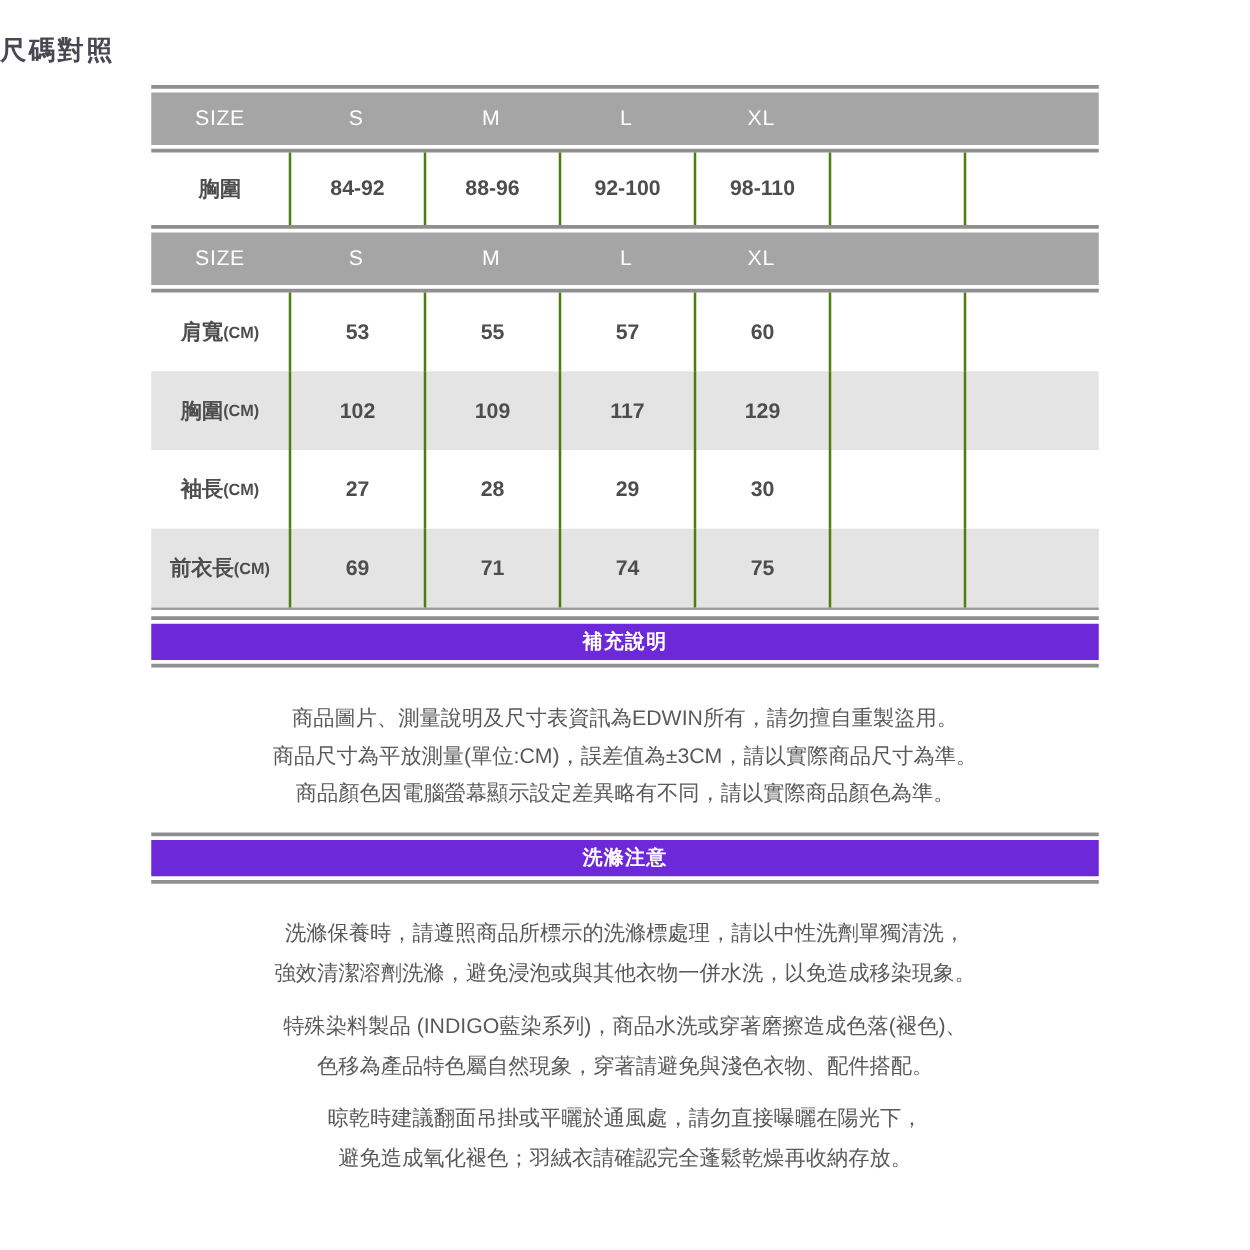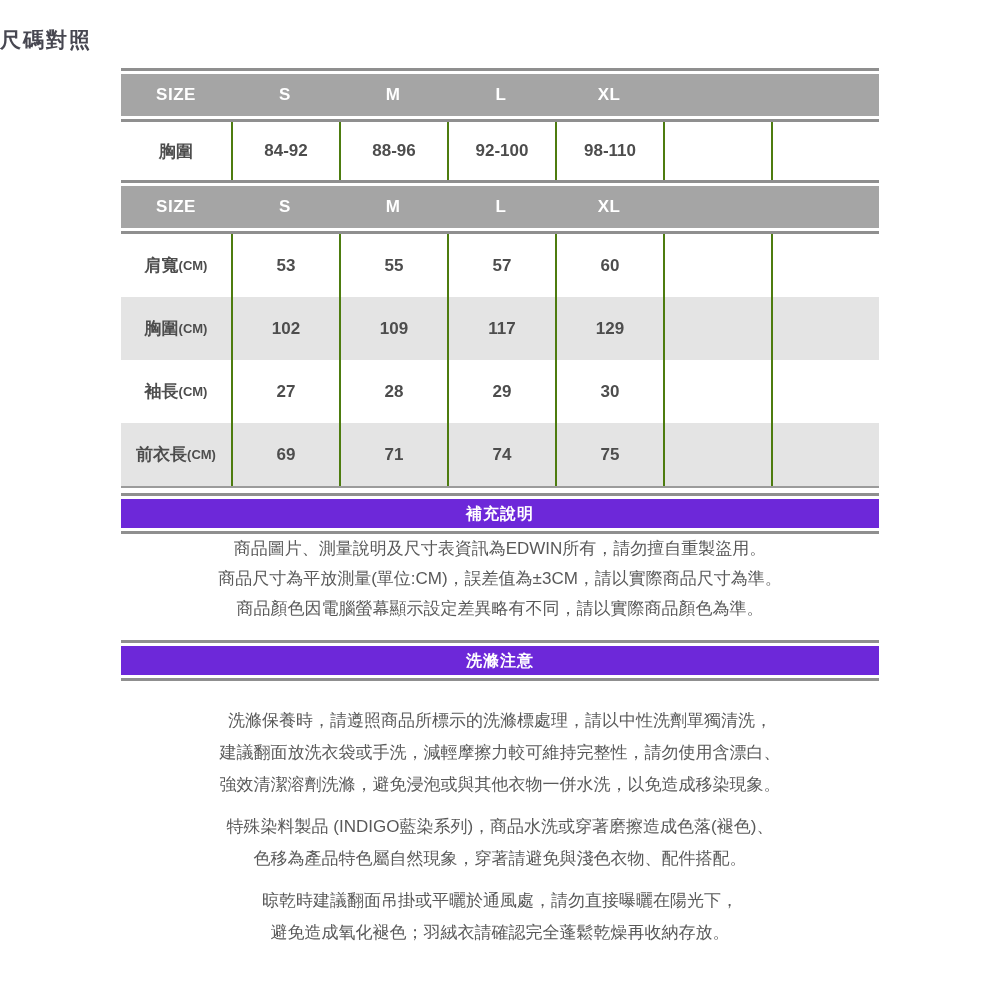--- a/index.html
+++ b/index.html
@@ -19,21 +19,21 @@
   .gap3{height:3px;}
   .gap5{height:5px;}
 
   
   .size-bar{
     height:42px;background:#a5a5a5;
     display:grid;grid-template-columns:110px repeat(6,1fr);
     align-items:center;
   }
   .size-bar .hcell{
-    text-align:center;color:#ffffff;font-size:17px;font-weight:700;
+    text-align:center;color:#ffffff;font-size:17px;font-weight:400;
     letter-spacing:.5px;
   }
   .section-bar{
     height:29px;line-height:29px;background:#6d28d9;
     text-align:center;color:#ffffff;font-size:16px;font-weight:700;
     letter-spacing:1px;
   }
 
   
   .trow{
@@ -45,20 +45,21 @@
     display:flex;align-items:center;justify-content:center;
     font-size:17px;font-weight:700;color:#4d4d4d;
   }
   .trow .cell + .cell{border-left:2px solid #4d7c0f;}
   .trow .unit{font-size:13px;font-weight:700;}
   .row1{height:58px;}
 
   
   .note{
     text-align:center;color:#595959;font-size:17px;line-height:30px;
+    margin-top:26px;
   }
   .wash-note{line-height:32px;margin-top:24px;}
   .wash-note + .wash-note{margin-top:10px;}
   .sect{margin-top:16px;}
 </style>
 </head>
 <body>
 
 <div class="page">
 
@@ -166,21 +167,20 @@
       <div class="hline"></div>
       <div class="gap3"></div>
       <div class="section-bar">洗滌注意</div>
       <div class="gap3"></div>
       <div class="hline"></div>
     </div>
 
     <div id="washing-notes">
         <div class="note wash-note">
           <div>洗滌保養時，請遵照商品所標示的洗滌標處理，請以中性洗劑單獨清洗，</div>
-          <div>建議翻面放洗衣袋或手洗，減輕摩擦力較可維持完整性，請勿使用含漂白、</div>
           <div>強效清潔溶劑洗滌，避免浸泡或與其他衣物一併水洗，以免造成移染現象。</div>
         </div>
         <div class="note wash-note">
           <div>特殊染料製品 (INDIGO藍染系列)，商品水洗或穿著磨擦造成色落(褪色)、</div>
           <div>色移為產品特色屬自然現象，穿著請避免與淺色衣物、配件搭配。</div>
         </div>
         <div class="note wash-note">
           <div>晾乾時建議翻面吊掛或平曬於通風處，請勿直接曝曬在陽光下，</div>
           <div>避免造成氧化褪色；羽絨衣請確認完全蓬鬆乾燥再收納存放。</div>
         </div>

